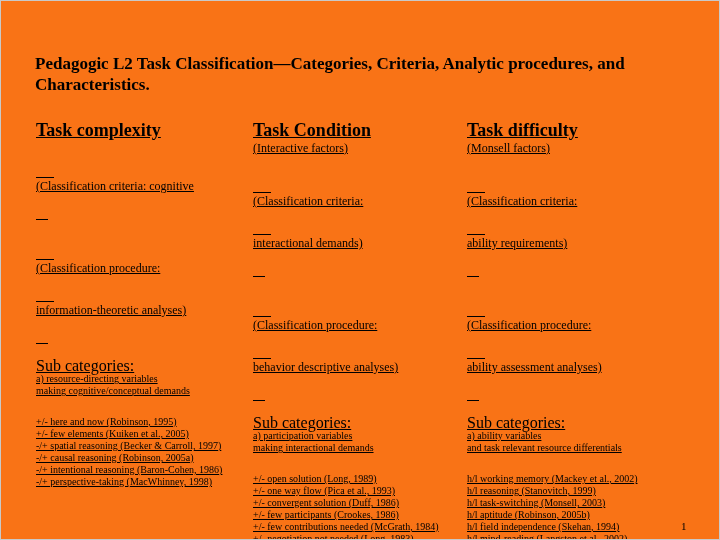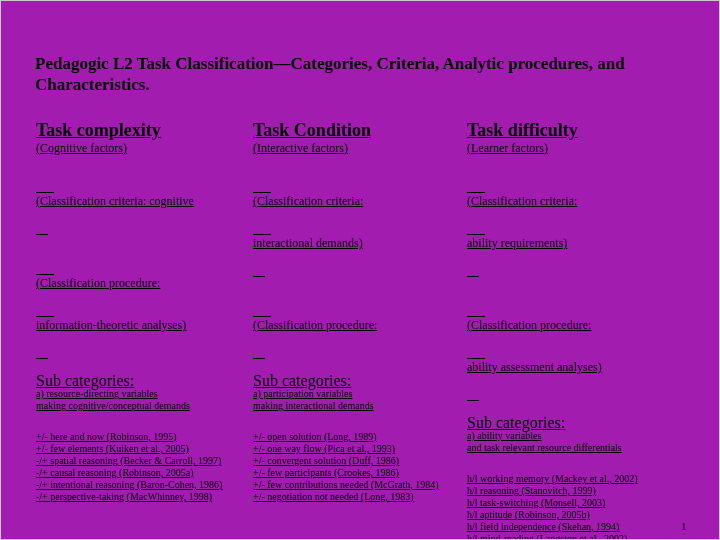--- a/index.html
+++ b/index.html
@@ -1,20 +1,20 @@
 <!DOCTYPE html>
 <html><head>
 <meta charset="utf-8">
 <style>
   html, body { margin: 0; padding: 0; background: #ffffff; }
   .page {
     position: relative;
     width: 720px;
     height: 540px;
-    background: #a21caf;
+    background: #f97316;
     color: #000000;
     font-family: "Liberation Serif", serif;
     border: 1px solid #c9c9c9;
     box-sizing: border-box;
     overflow: hidden;
   }
   .title {
     position: absolute;
     left: 34px;
     top: 52px;
@@ -55,21 +55,20 @@
 </style>
 </head>
 <body>
 
 <div class="page">
 
   <div class="title">Pedagogic L2 Task Classification—Categories, Criteria, Analytic procedures, and Characteristics.</div>
 
   <section class="col col-1">
     <h2>Task complexity</h2>
-    <div class="subhead">(Cognitive factors)</div>
     <div class="block criteria">
       <div>(Classification criteria: cognitive</div>
     </div>
     <div class="block">
       <div>(Classification procedure:</div>
       <div>information-theoretic analyses)</div>
     </div>
     <div class="subcat">Sub categories:</div>
     <div>
       <div class="slabel">a) resource-directing variables</div>
@@ -88,40 +87,41 @@
 
   <section class="col col-2">
     <h2>Task Condition</h2>
     <div class="subhead">(Interactive factors)</div>
     <div class="block criteria">
       <div>(Classification criteria:</div>
       <div>interactional demands)</div>
     </div>
     <div class="block">
       <div>(Classification procedure:</div>
+      <div>behavior descriptive analyses)</div>
     </div>
     <div class="subcat">Sub categories:</div>
     <div>
       <div class="slabel">a) participation variables</div>
       <div class="slabel">making interactional demands</div>
     </div>
     <div class="list">
       <div class="item">+/- open solution (Long, 1989)</div>
       <div class="item">+/- one way flow (Pica et al., 1993)</div>
       <div class="item">+/- convergent solution (Duff, 1986)</div>
       <div class="item">+/- few participants (Crookes, 1986)</div>
       <div class="item">+/- few contributions needed (McGrath, 1984)</div>
       <div class="item">+/- negotiation not needed (Long, 1983)</div>
     </div>
 
   </section>
 
   <section class="col col-3">
     <h2>Task difficulty</h2>
-    <div class="subhead">(Learner factors)</div>
+    <div class="subhead">(Monsell factors)</div>
     <div class="block criteria">
       <div>(Classification criteria:</div>
       <div>ability requirements)</div>
     </div>
     <div class="block">
       <div>(Classification procedure:</div>
       <div>ability assessment analyses)</div>
     </div>
     <div class="subcat">Sub categories:</div>
     <div>

